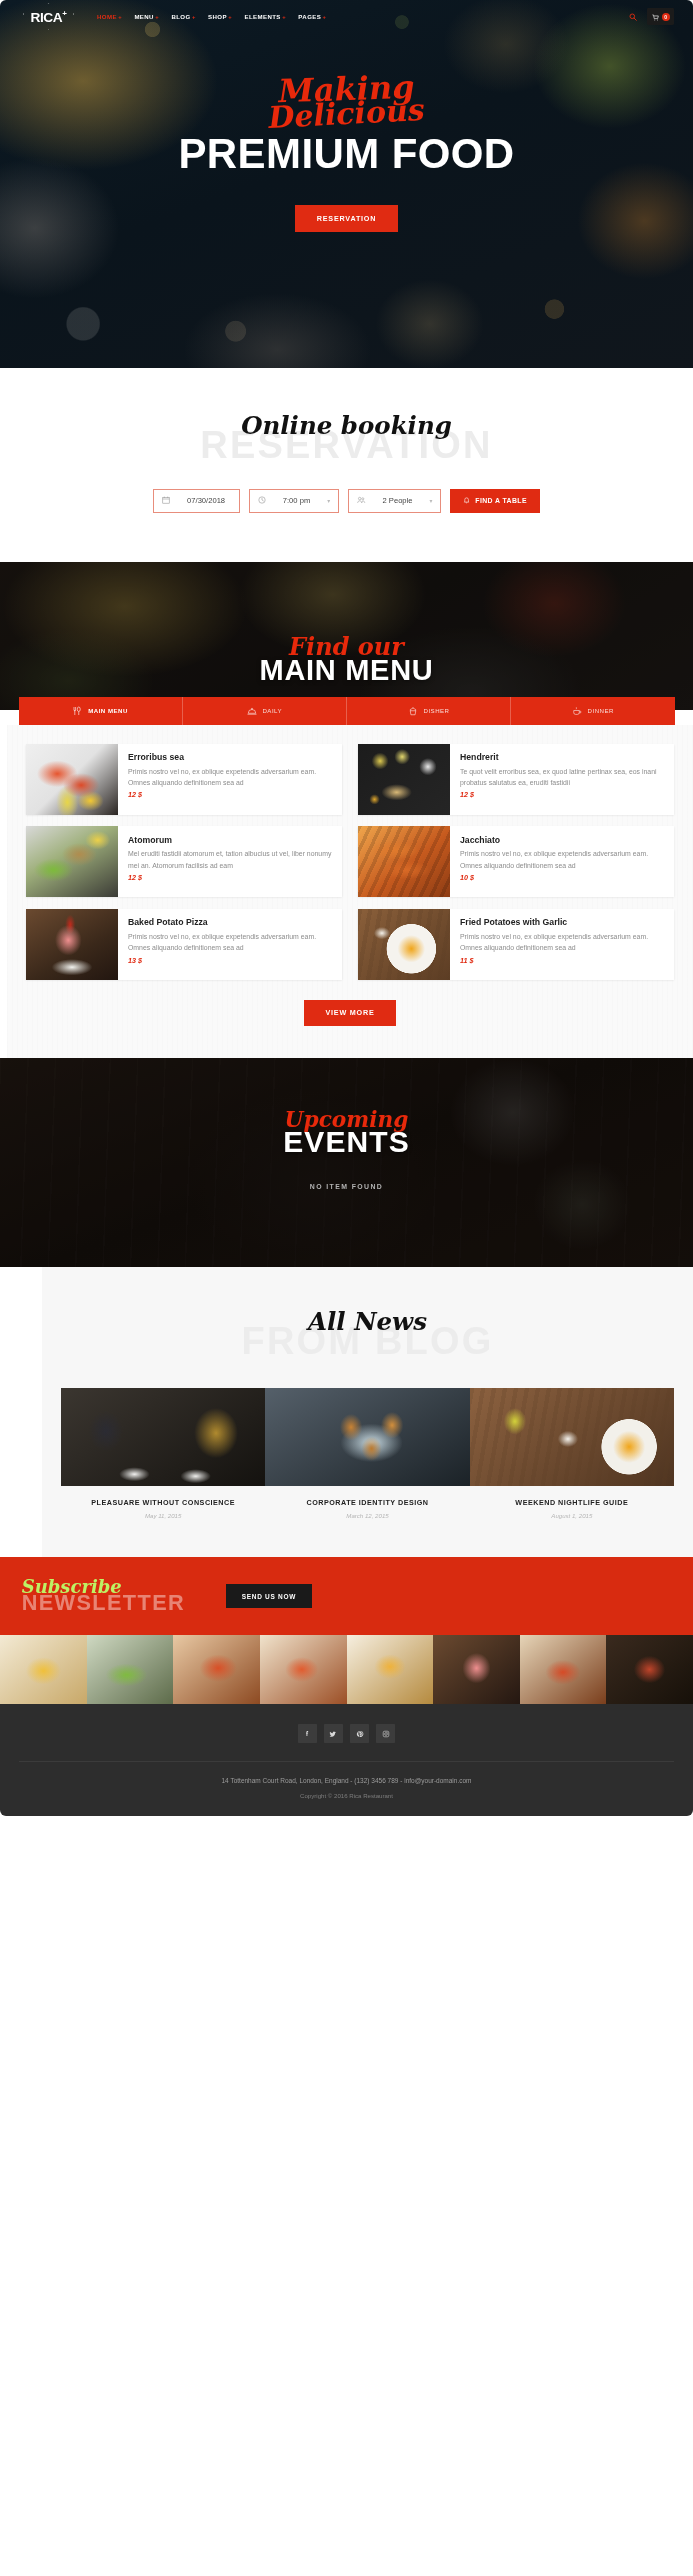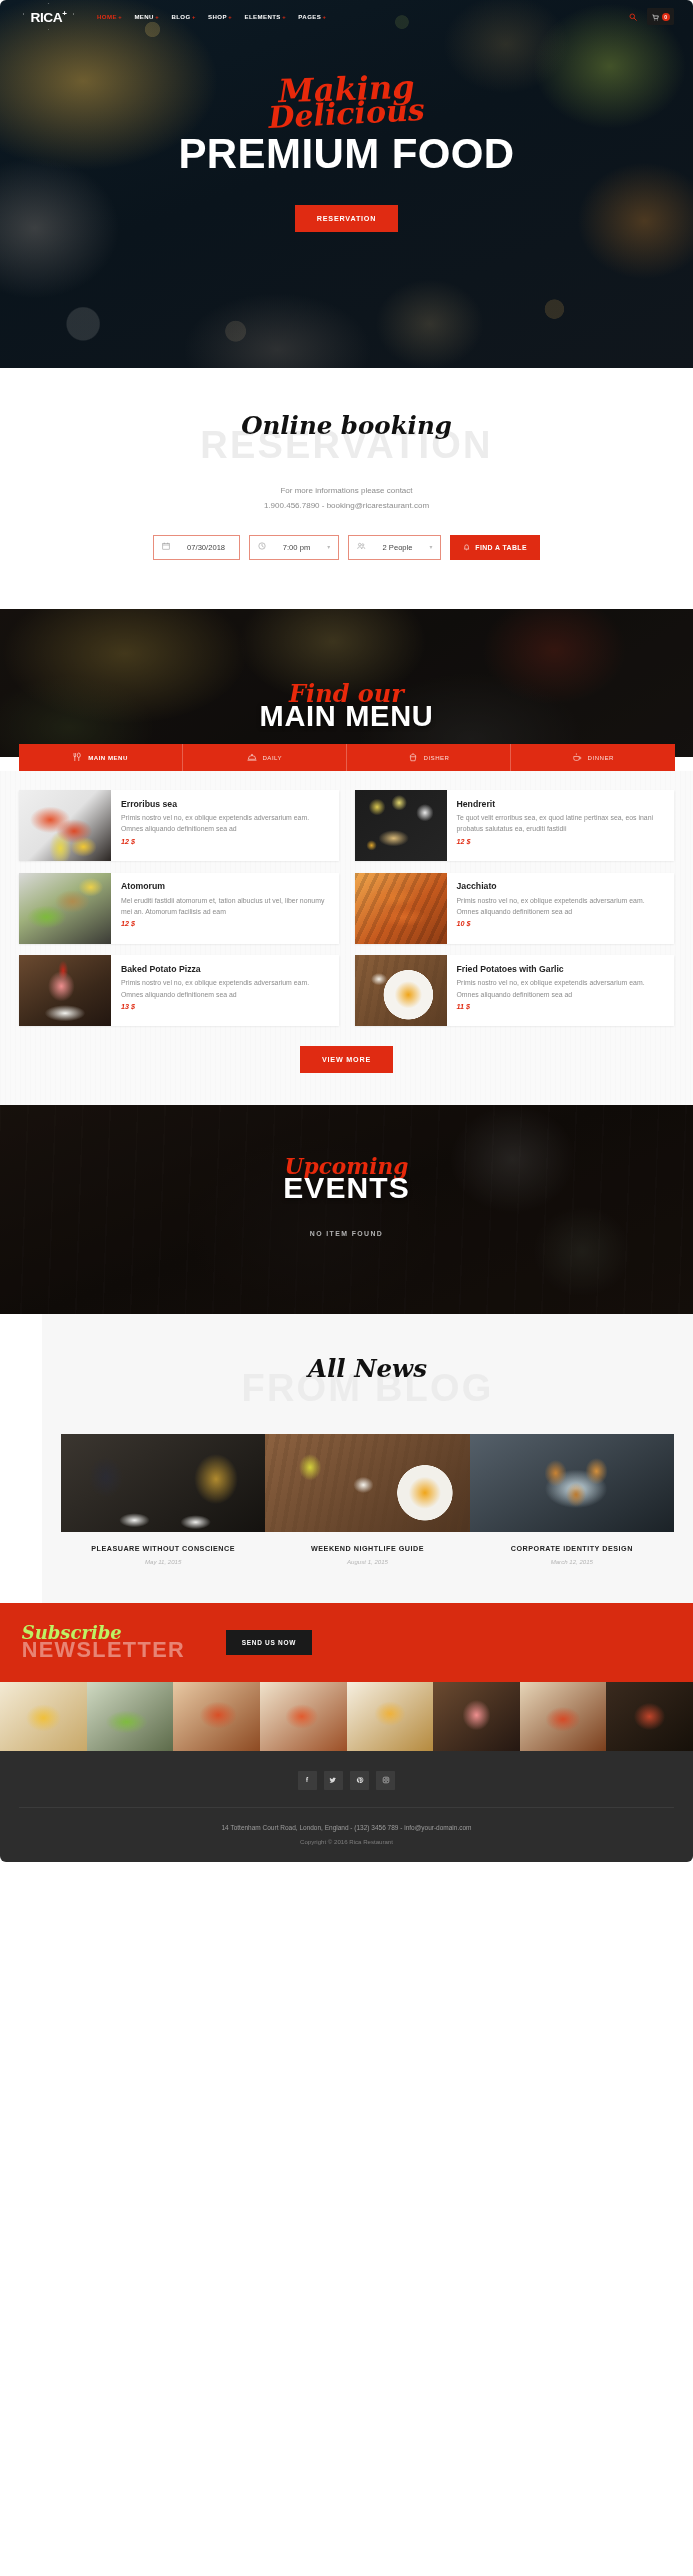--- a/index.html
+++ b/index.html
@@ -186,20 +186,21 @@
   }
   .tab:last-child { border-right: none; }
   .tab.inactive { color: rgba(255,255,255,0.82); font-weight: normal; }
   .tab-ic { display: flex; align-items: center; }
 
   
   .menu-section {
     background: #fafafa;
     background-image: repeating-linear-gradient(90deg, rgba(0,0,0,0.012) 0 0.7px, transparent 0.7px 5px);
     padding: 19px 19px 32px;
+    margin-left: 7px;
   }
   .menu-grid {
     display: grid; grid-template-columns: 1fr 1fr;
     gap: 11.6px 16px;
   }
   .menu-card {
     display: flex; background: #fff;
     box-shadow: 0 0.7px 2.2px rgba(0,0,0,0.10);
     min-height: 71px; cursor: pointer;
   }
@@ -410,24 +411,20 @@
       </div>
     </div>
   </div>
 
   <div class="reservation">
     <div class="sec-head">
       <div class="sec-script dark">Online booking</div>
       <div class="sec-ghost">RESERVATION</div>
     </div>
 
-    <div class="resv-contact">
-      <div>For more informations please contact</div>
-      <div>1.900.456.7890 - booking@ricarestaurant.com</div>
-    </div>
 
     <div class="resv-form">
       <div class="resv-field">
         <span>
           <svg width="8" height="8" viewBox="0 0 16 16" fill="none" stroke="#999" stroke-width="1.2">
               <rect x="1.5" y="2.8" width="13" height="11.6"></rect>
               <line x1="1.5" y1="6" x2="14.5" y2="6"></line>
               <line x1="4.6" y1="1.2" x2="4.6" y2="4"></line>
               <line x1="11.4" y1="1.2" x2="11.4" y2="4"></line>
             </svg>
@@ -614,28 +611,28 @@
       <div class="sec-ghost">FROM BLOG</div>
     </div>
 
     <div class="blog-grid">
       <div class="blog-card">
         <div class="blog-thumb bt1"></div>
         <div class="blog-title">PLEASUARE WITHOUT CONSCIENCE</div>
         <div class="blog-date">May 11, 2015</div>
       </div>
       <div class="blog-card">
+        <div class="blog-thumb bt2"></div>
+        <div class="blog-title">CORPORATE IDENTITY DESIGN</div>
+        <div class="blog-date">March 12, 2015</div>
+      </div>
+      <div class="blog-card">
         <div class="blog-thumb bt3"></div>
         <div class="blog-title">WEEKEND NIGHTLIFE GUIDE</div>
         <div class="blog-date">August 1, 2015</div>
-      </div>
-      <div class="blog-card">
-        <div class="blog-thumb bt2"></div>
-        <div class="blog-title">CORPORATE IDENTITY DESIGN</div>
-        <div class="blog-date">March 12, 2015</div>
       </div>
     </div>
   </div>
 
   <div class="newsletter">
     <div class="nl-left">
       <div class="nl-script">Subscribe</div>
       <div class="nl-ghost">NEWSLETTER</div>
     </div>
     <button class="nl-btn">SEND US NOW</button>

